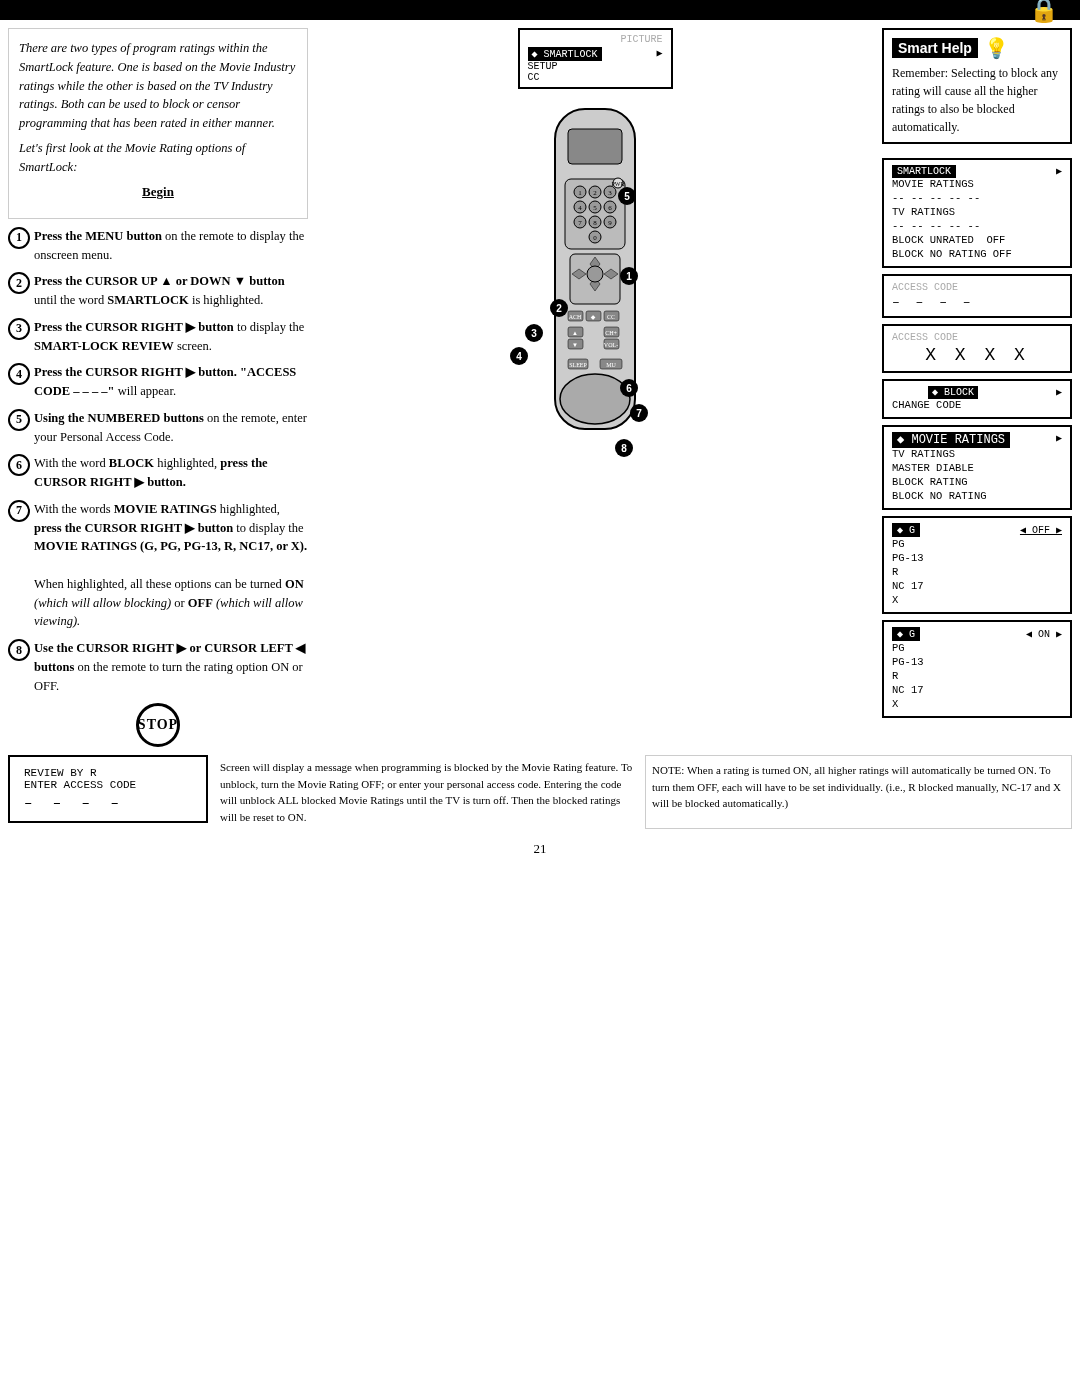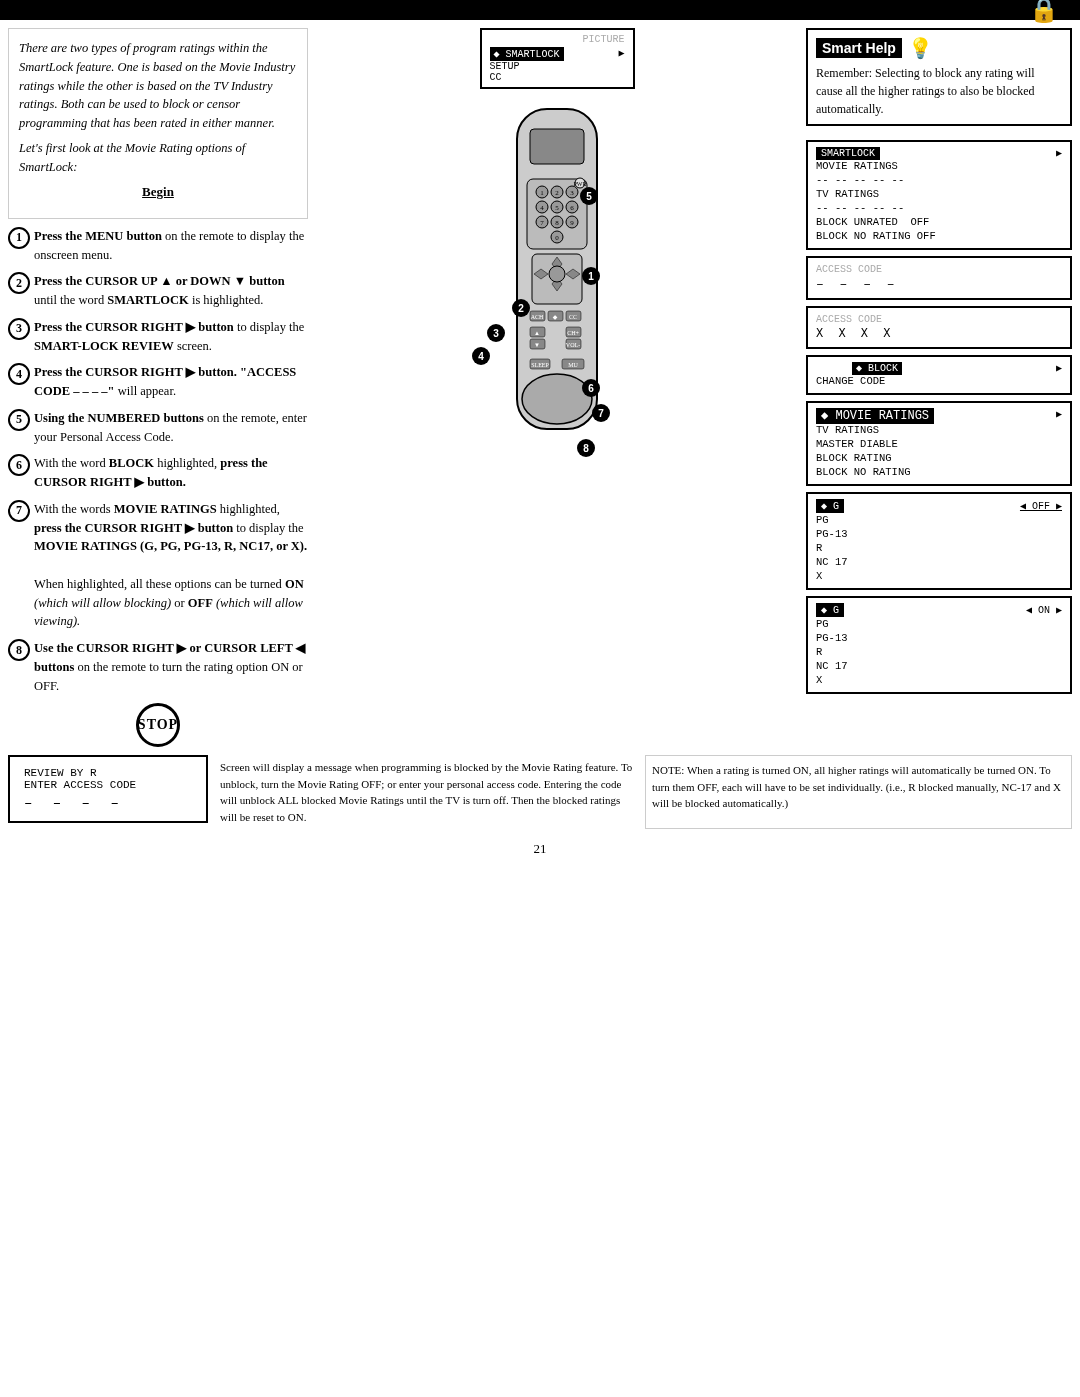--- a/index.html
+++ b/index.html
@@ -113,21 +113,21 @@
     .middle-col {
       flex: 1;
       display: flex;
       flex-direction: column;
       align-items: center;
       position: relative;
     }
 
     
     .right-col {
-      width: 266px;
+      width: 190px;
       flex-shrink: 0;
       display: flex;
       flex-direction: column;
       gap: 6px;
     }
 
     
     .smart-help {
       border: 2px solid #000;
       padding: 6px 8px;
@@ -364,21 +364,21 @@
       <div class="row">BLOCK NO RATING OFF</div>
     </div>
 
     <div class="screen-box">
       <div class="row" style="font-size:10px;color:#aaa;">ACCESS CODE</div>
       <div class="row" style="font-size:13px;letter-spacing:4px;">– – – –</div>
     </div>
 
     <div class="screen-box">
       <div class="row" style="font-size:10px;color:#aaa;">ACCESS CODE</div>
-      <div class="row" style="font-size:12px;letter-spacing:4px;">X X X X</div>
+      <div class="row" style="font-size:18px;letter-spacing:4px;text-align:center;">X X X X</div>
     </div>
 
     <div class="screen-box">
       <span class="sh hl">◆ BLOCK</span>
       <span style="float:right;font-size:10px;">▶</span>
       <div style="clear:both;"></div>
       <div class="row">CHANGE CODE</div>
     </div>
 
     <div class="screen-box">

